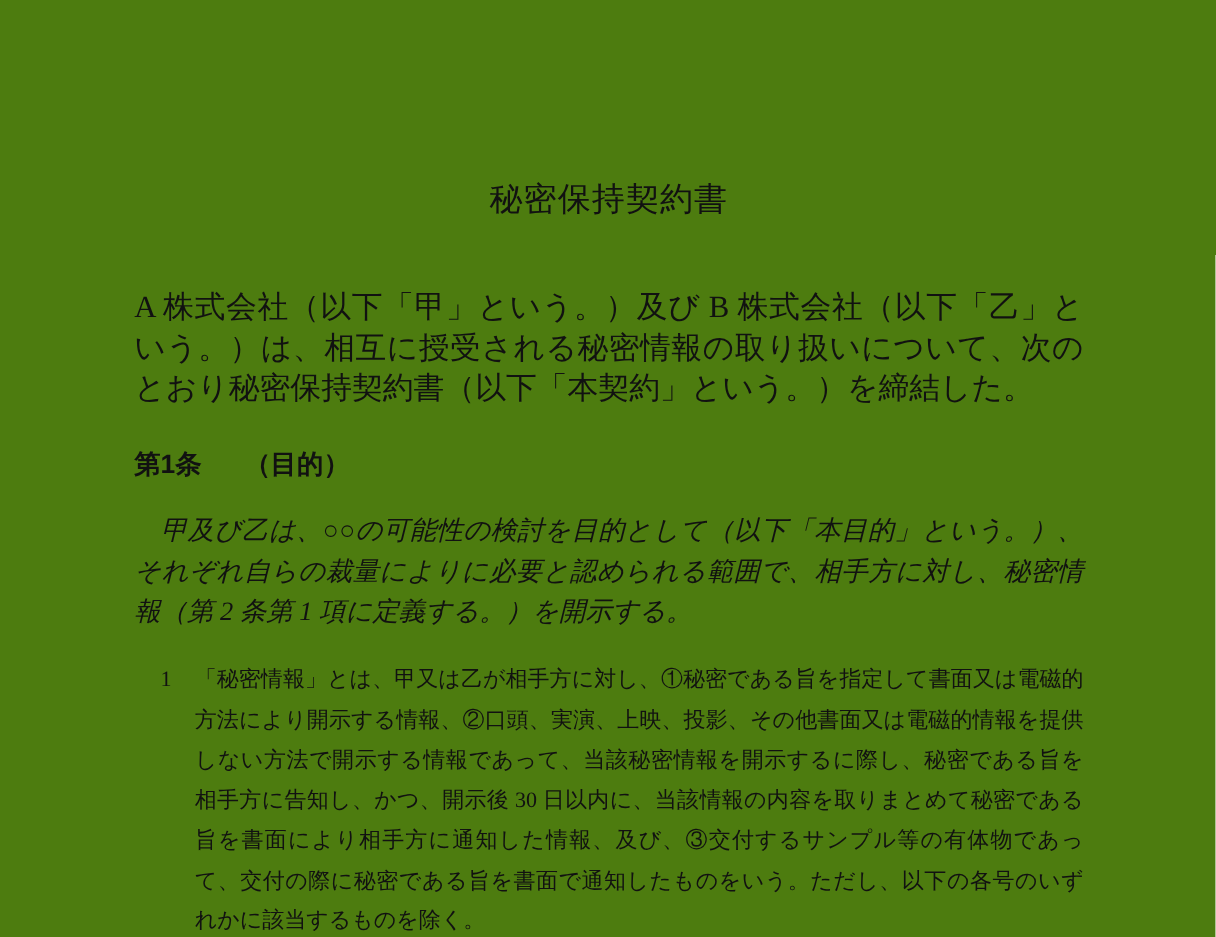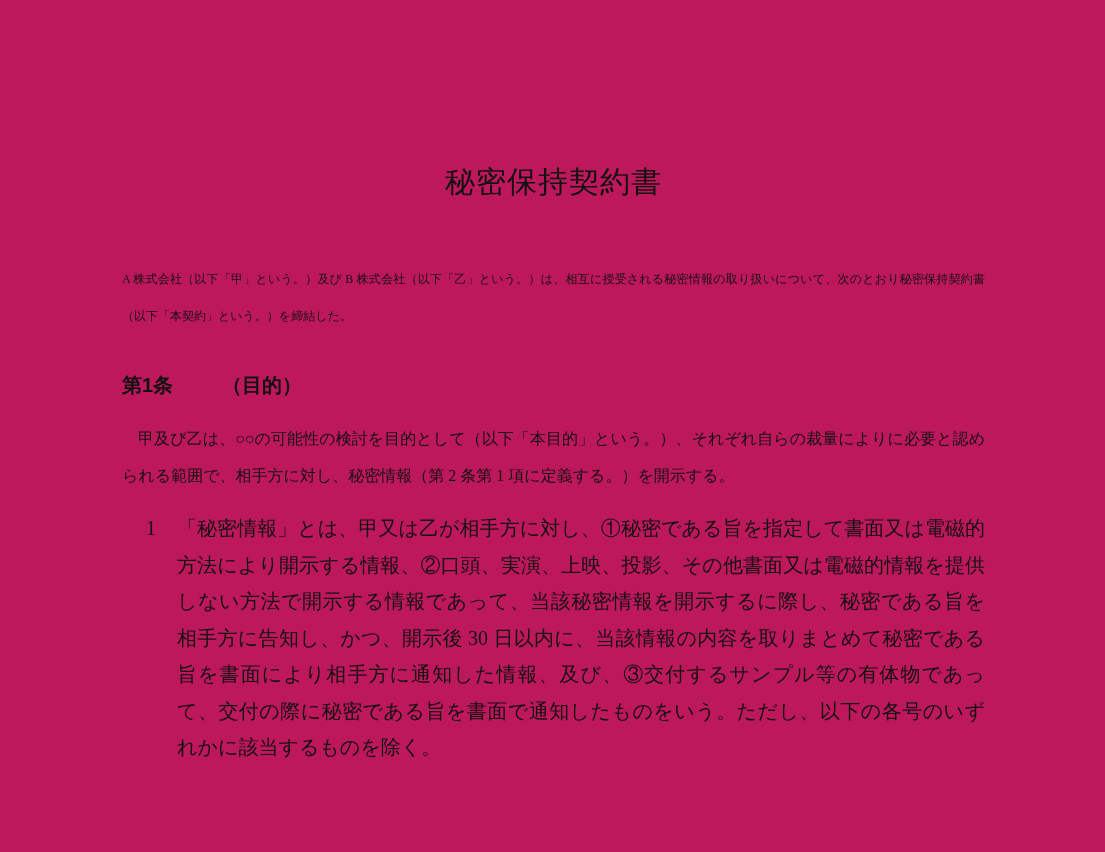--- a/index.html
+++ b/index.html
@@ -4,61 +4,62 @@
 <style>
   html, body {
     margin: 0;
     padding: 0;
     background: #ffffff;
   }
   .page {
     position: relative;
     width: 1105px;
     height: 852px;
-    background: #be185d;
+    background: #4d7c0f;
     overflow: hidden;
     color: #111111;
     font-family: "Liberation Serif", "DejaVu Serif", serif;
   }
   .content {
     margin-left: 122px;
     width: 863px;
   }
   .doc-title {
     padding-top: 141px;
     font-size: 30px;
     line-height: 42px;
     text-align: center;
     letter-spacing: 1px;
     font-weight: 400;
   }
   .preamble {
     margin-top: 58px;
-    font-size: 12px;
+    font-size: 28px;
     line-height: 37px;
     text-align: justify;
     text-justify: inter-ideograph;
   }
   .article-heading {
     margin-top: 32px;
     font-family: "Liberation Sans", "DejaVu Sans", sans-serif;
     font-weight: 700;
-    font-size: 20px;
+    font-size: 24px;
     line-height: 37px;
     white-space: nowrap;
   }
   .article-heading .art-num {
     display: inline-block;
     width: 100px;
   }
   .article-body {
-    font-size: 16px;
+    font-size: 24px;
     line-height: 37px;
     text-align: justify;
     text-justify: inter-ideograph;
+    font-style: italic;
   }
   .article-items {
     font-size: 20px;
     line-height: 36.5px;
   }
   .list-item {
     display: flex;
     align-items: flex-start;
   }
   .item-num {

